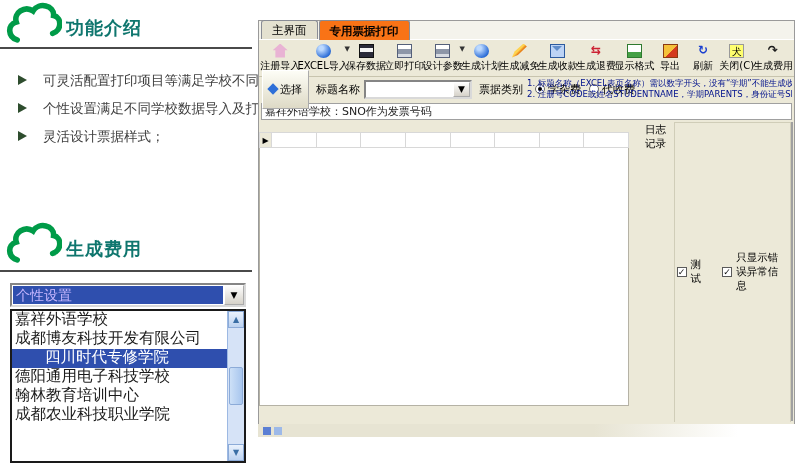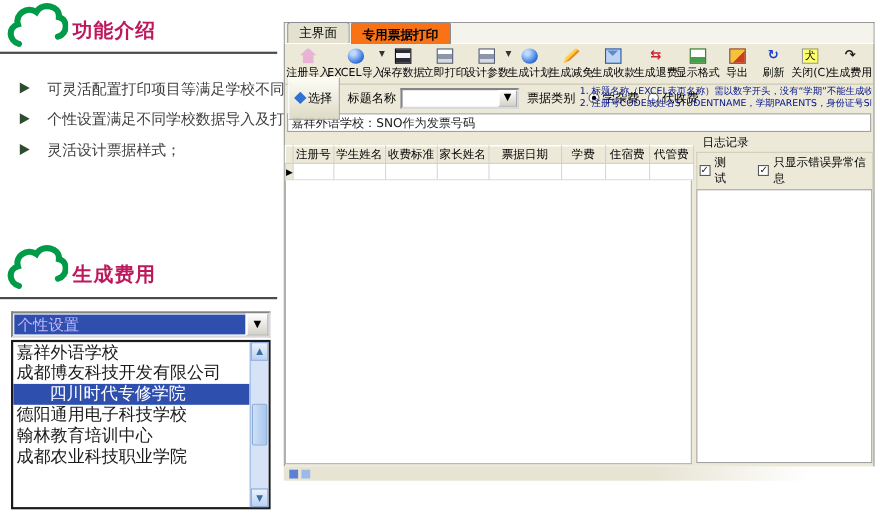--- a/index.html
+++ b/index.html
@@ -1,37 +1,37 @@
 <!DOCTYPE html>
 <html><head>
 <meta charset="utf-8">
 <style>
   * { margin:0; padding:0; box-sizing:border-box; }
   html,body { width:800px; height:470px; background:#fff; overflow:hidden;
     font-family:"DejaVu Sans","Liberation Sans",sans-serif; }
   .abs { position:absolute; }
 
   
-  .section-title { font-size:18px; font-weight:bold; color:#be185d; letter-spacing:1px; }
+  .section-title { font-size:18px; font-weight:bold; color:#0f766e; letter-spacing:1px; }
   .rule { height:2px; background:#4a4a4a; }
   .bullet { display:flex; align-items:flex-start; color:#3f3f3f; font-size:13.5px; }
   .arrow-glyph { width:0; height:0; border-left:9px solid #2e4d2e; border-top:5px solid transparent;
     border-bottom:5px solid transparent; margin:3px 16px 0 0; flex:none; }
   .cloud-logo svg { display:block; }
 
   
   .combo { position:absolute; left:10px; top:283px; width:236px; height:24px;
     background:#fff; border:2px inset #d9d9d9; display:flex; }
   .combo-value { flex:1; background:#2f4fae; color:#c4b5fd; font-size:14px; padding:1px 3px; margin:1px; }
   .combo-btn { width:20px; background:linear-gradient(#fdfdfd,#d6d2c9); border:1px outset #fff;
     display:flex; align-items:center; justify-content:center; font-size:9px; color:#000; }
   .listbox { position:absolute; left:10px; top:309px; width:236px; height:154px;
     background:#fff; border:2px solid #1a1a1a; display:flex; }
   .list-items { flex:1; overflow:hidden; }
-  .list-item { height:19px; line-height:19px; font-size:15.5px; color:#1a1a1a; padding-left:3px; white-space:nowrap; }
+  .list-item { height:19px; line-height:19px; font-size:15.5px; color:#1a1a1a; padding-left:3px; white-space:nowrap;font-family:Liberation Mono, monospace; }
   .list-item.sel { background:#2f4fae; color:#fff;padding-left:33px; }
   .vscroll { width:17px; background:#d6e3f7; border-left:1px solid #9db9e3; display:flex;
     flex-direction:column; justify-content:space-between; }
   .sbtn { height:17px; background:linear-gradient(#eaf2fd,#bcd2f0); border:1px solid #8cabd8;
     color:#3a6ea5; font-size:8px; text-align:center; line-height:15px; }
   .sthumb { height:38px; margin:2px 1px; background:linear-gradient(90deg,#cde0f7,#a8c6ee);
     border:1px solid #8cabd8; border-radius:2px; }
 
   
   .app { position:absolute; left:258px; top:20px; width:537px; height:404px;
@@ -79,21 +79,21 @@
   .statusbar { margin:2px 2px 0; height:17px; background:#fff; border:1px solid #a0a0a0;
     font-size:11px; line-height:15px; padding-left:3px; color:#222; }
   .workarea { display:flex; height:300px; margin-top:2px; }
   .gridwrap { flex:1; background:#ece9d8; padding-top:10px; }
   .grid { width:370px; border-collapse:collapse; background:#fff; }
   .grid th { background:#ece9d8; border:1px solid #d4d0c8; border-top:1px solid #fff; border-left:1px solid #fff;
     font-size:10.5px; font-weight:normal; height:16px; padding:0 2px; white-space:nowrap; }
   .grid td { border:1px solid #d8d8d8; height:15px; background:#fff; }
   .rowsel { width:12px; background:#ece9d8 !important; font-size:8px; color:#000; text-align:center; }
   .gridbody { width:370px; height:258px; background:#fff; border:1px solid #b5b2a5; border-top:none; }
-  .logpanel { width:163px; margin-left:2px; display:flex; flex-direction:column; }
+  .logpanel { width:163px; margin-left:10px; display:flex; }
   .log-title { font-size:10.5px; padding:1px 0 1px 6px; color:#000; }
   .log-checks { display:flex; align-items:center; font-size:10.5px; gap:4px;
     border:1px solid #d0cdb8; border-bottom:none; padding:2px 2px 3px; }
   .chk { width:10px; height:10px; background:#fff; border:1px solid #5a5a5a; font-size:9px;
     line-height:9px; text-align:center; color:#111; flex:none; }
   .log-list { flex:1; background:#fff; border:1px solid #a0a0a0; margin:0 1px 1px 0; }
   .fadebar { position:absolute; left:258px; top:424px; width:480px; height:13px;
     background:linear-gradient(90deg,#e7e4d3 70%,rgba(231,228,211,0)); }
   .fadebar .mini { position:absolute; left:5px; top:3px; width:8px; height:8px; background:#5b7fd4; }
   .fadebar .mini2{ left:16px; background:#9db9e8; }
@@ -239,31 +239,20 @@
       <div>2. 注册号CODE或姓名STUDENTNAME，学期PARENTS，身份证号SPECIALTY，且在该系统中登记</div>
     </div>
   </div>
 
   <div class="statusbar">嘉祥外语学校：SNO作为发票号码</div>
 
   <div class="workarea">
     <div class="gridwrap">
       <table class="grid">
         <tbody>
-            <tr>
-          <th class="rowsel"></th>
-          <th>注册号</th>
-          <th>学生姓名</th>
-          <th>收费标准</th>
-          <th>家长姓名</th>
-          <th style="min-width:66px;">票据日期</th>
-          <th style="min-width:40px;">学费</th>
-          <th style="min-width:40px;">住宿费</th>
-          <th style="min-width:40px;">代管费</th>
-        </tr>
         <tr>
           <td class="rowsel">▶</td>
           <td></td>
               <td></td>
               <td></td>
               <td></td>
               <td></td>
               <td></td>
               <td></td>
               <td></td>

